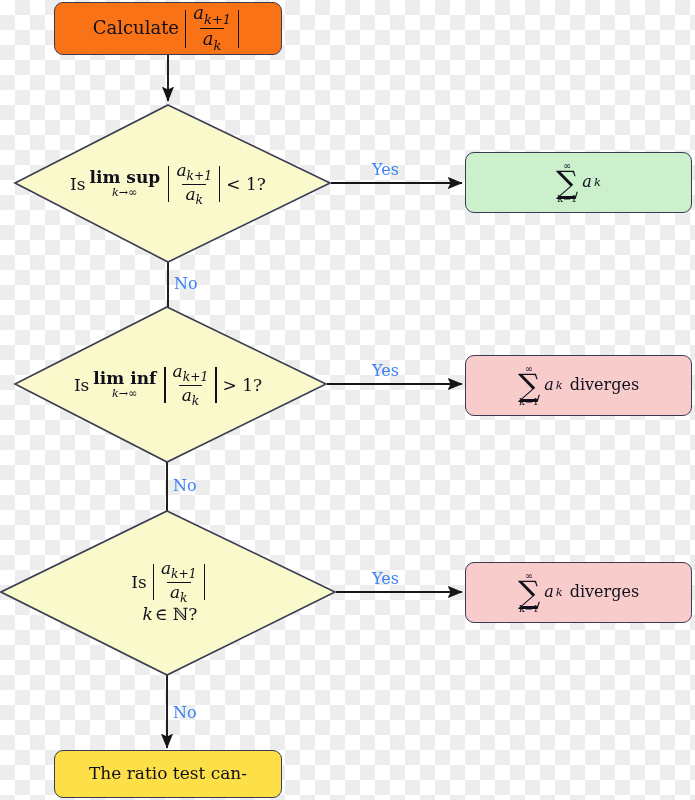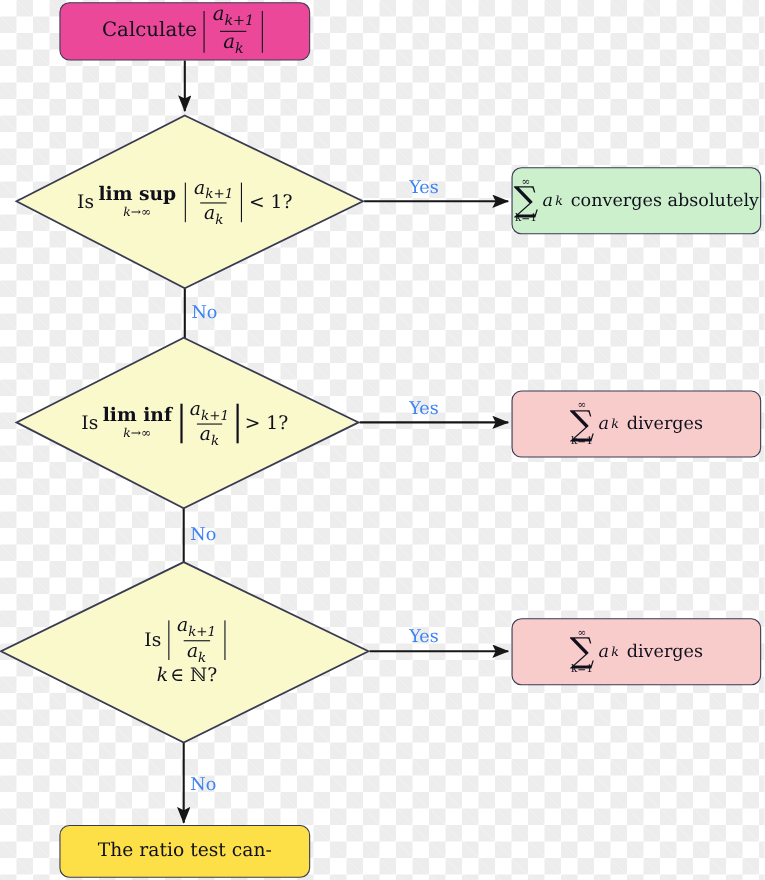--- a/index.html
+++ b/index.html
@@ -65,21 +65,21 @@
       <path d="M336,592 L462,592"></path>
     </g>
   </svg>
 
   <svg class="layer" viewBox="0 0 695 800">
     <polygon points="168,105 330,183 168,262 15,183" fill="#f9f9cc" stroke="#3a3a52" stroke-width="1.6"></polygon>
     <polygon points="167,307 326,384 167,462 15,384" fill="#f9f9cc" stroke="#3a3a52" stroke-width="1.6"></polygon>
     <polygon points="167,511 335,592 167,675 1,592" fill="#f9f9cc" stroke="#3a3a52" stroke-width="1.6"></polygon>
   </svg>
 
-  <div class="node boxnode" style="left:54px;top:2px;width:228px;height:53px;background:#ec4899;font-size:18px;">
+  <div class="node boxnode" style="left:54px;top:2px;width:228px;height:53px;background:#f97316;font-size:18px;">
     <span class="math">
       <span class="txt">Calculate</span>
       <span class="abs" style="height:38px;">
         <span class="bar"></span>
         <span class="frac">
           <span class="num"><span class="mi">a</span><span class="sub">k+1</span></span>
           <span class="den"><span class="mi">a</span><span class="sub">k</span></span>
         </span>
         <span class="bar"></span>
       </span>
@@ -145,21 +145,20 @@
 
   <div class="node boxnode" style="left:465px;top:152px;width:227px;height:61px;background:#ccf0cc;font-size:16px;">
     <span class="math">
       <span class="sum">
         <span class="top">∞</span>
         <span class="sig">∑</span>
         <span class="bot">k=1</span>
       </span>
       <span class="mi">a</span>
         <span class="sub">k</span>
-      <span class="txt" style="margin-left:5px;">converges absolutely</span>
     </span>
   </div>
 
   <div class="node boxnode" style="left:465px;top:355px;width:227px;height:61px;background:#f9cccc;font-size:16px;">
     <span class="math">
       <span class="sum">
         <span class="top">∞</span>
         <span class="sig">∑</span>
         <span class="bot">k=1</span>
       </span>

